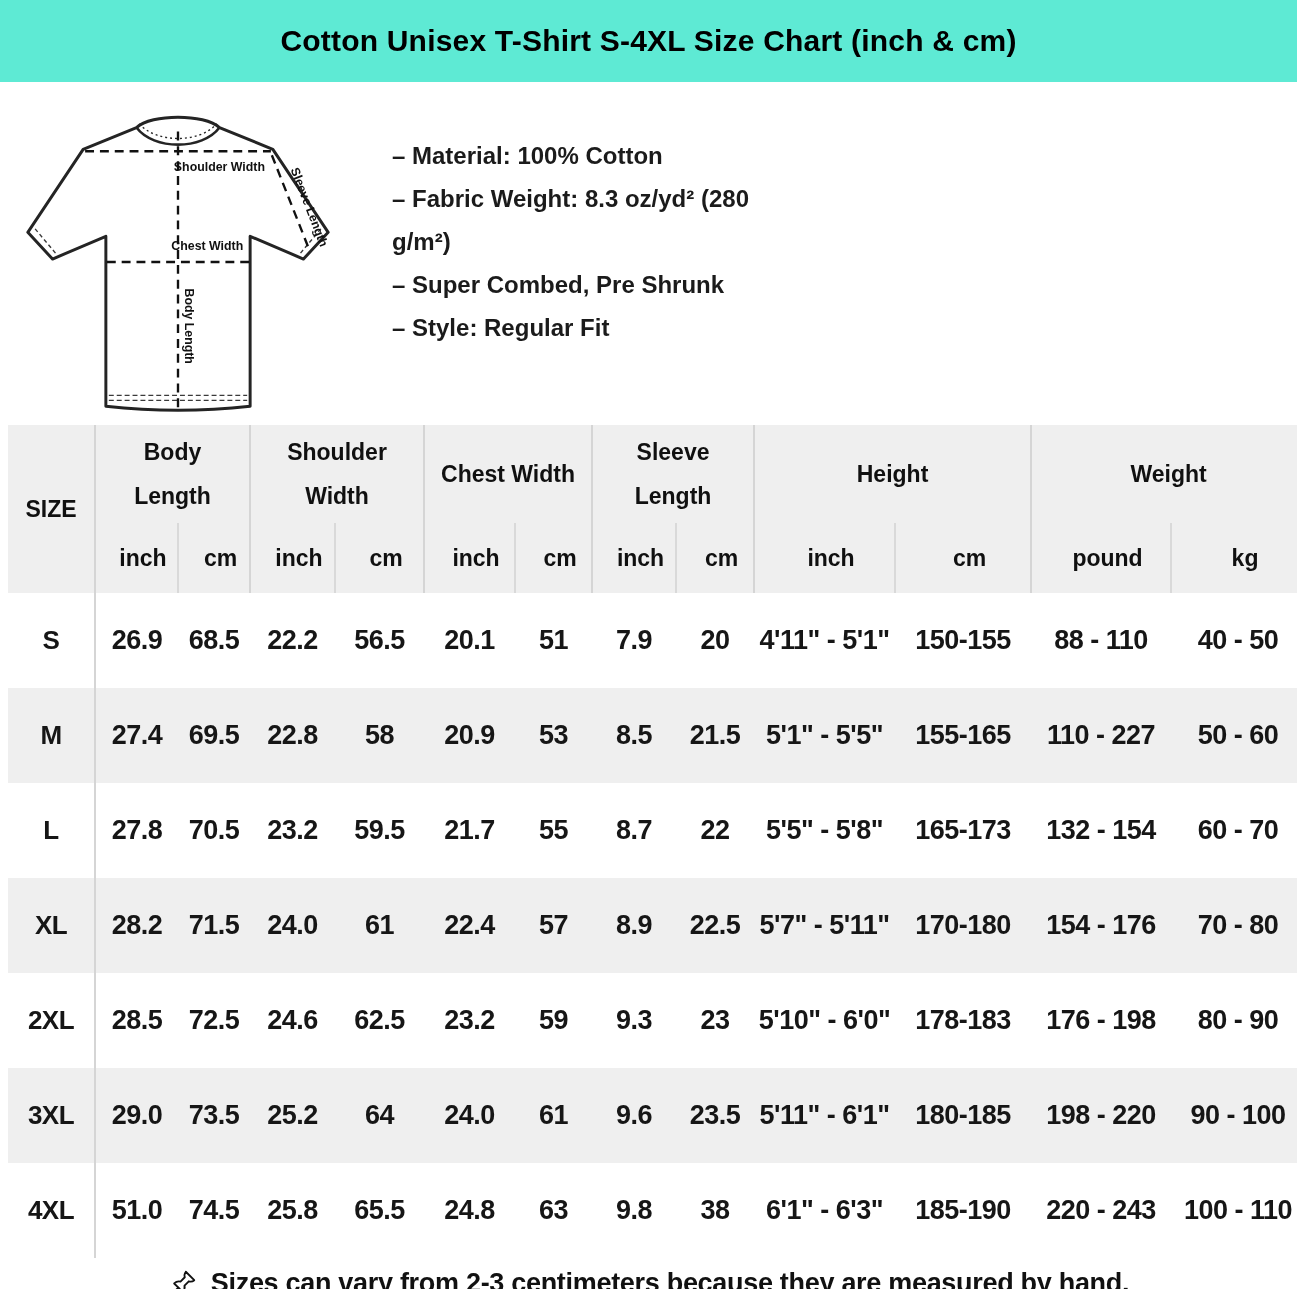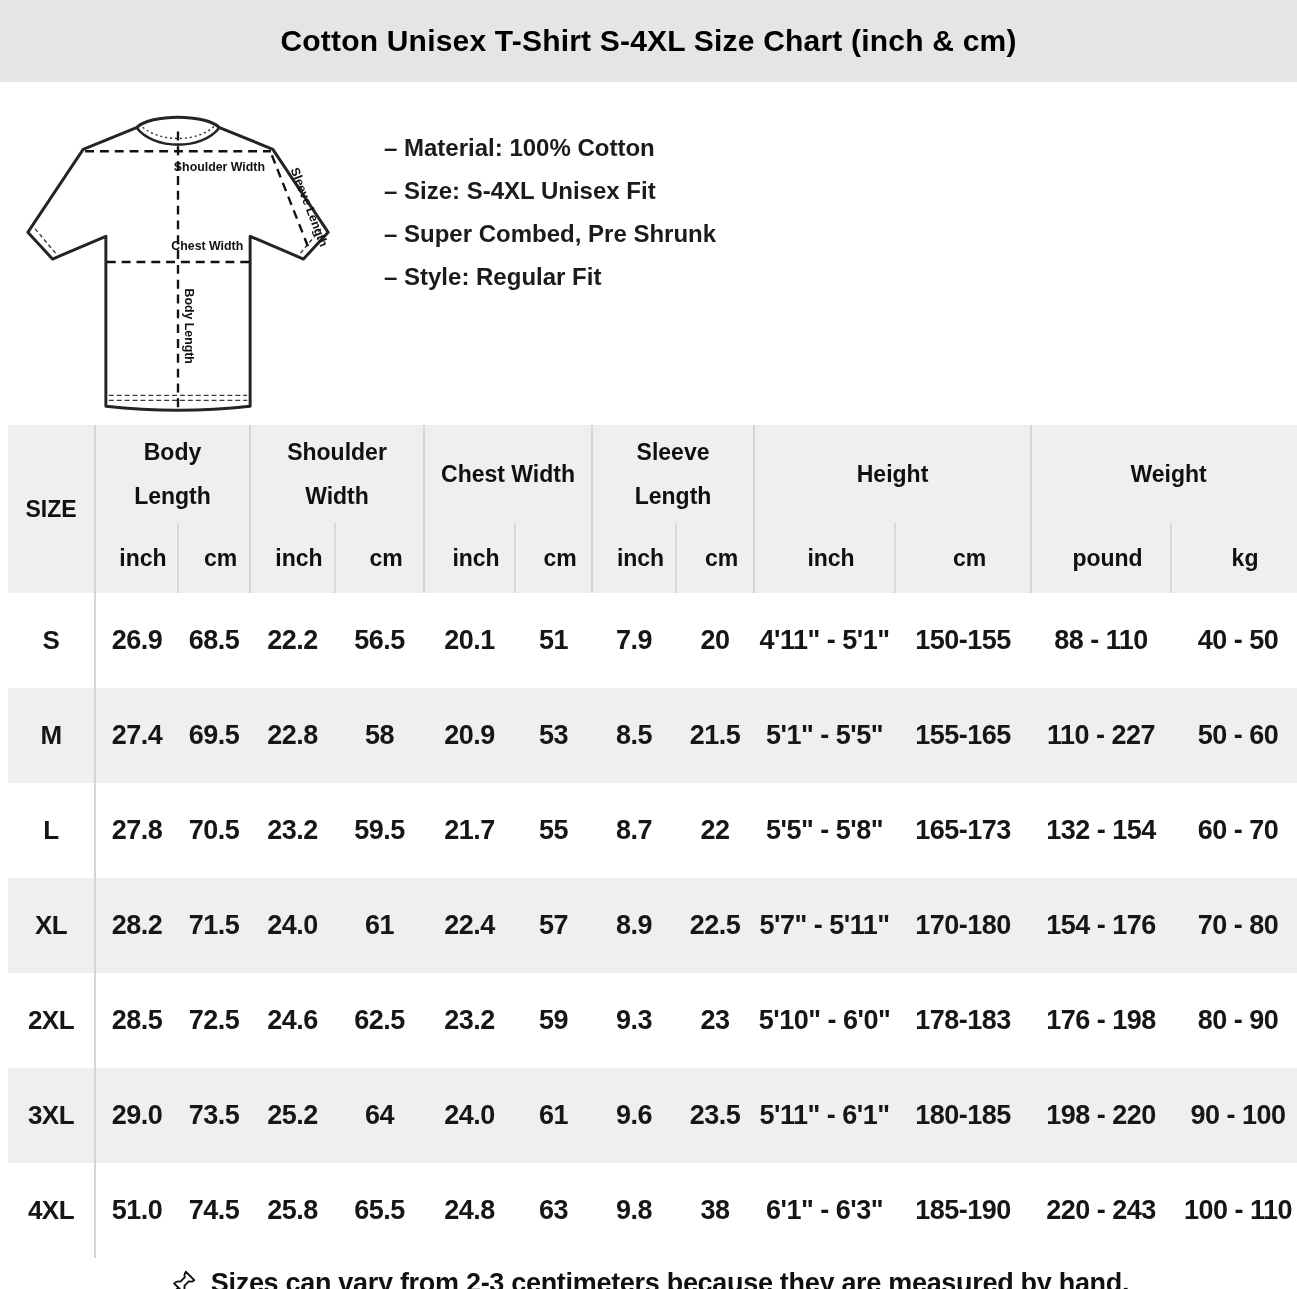--- a/index.html
+++ b/index.html
@@ -1,28 +1,28 @@
 <!DOCTYPE html>
 <html><head>
 <meta charset="utf-8">
 <style>
   html,body{margin:0;padding:0;background:#fff;}
   body{width:1297px;font-family:"Liberation Sans", sans-serif;color:#131313;}
 
   
-  .banner{background:#e5e5e5;height:82px;display:flex;align-items:center;justify-content:center;}
+  .banner{background:#5eead4;height:82px;display:flex;align-items:center;justify-content:center;}
   .banner h1{margin:0;font-size:30px;font-weight:bold;color:#000;letter-spacing:.2px;}
 
   
   .info{display:flex;height:343px;box-sizing:border-box;padding:10px 8px 0 8px;}
   .notice{width:502px;box-sizing:border-box;padding:18px 0 0 4px;color:#e80c0c;font-weight:bold;}
   .notice .nline{font-size:30px;line-height:57px;white-space:nowrap;}
   .notice .arrows{font-size:34px;line-height:46px;letter-spacing:10px;}
   .diagram{width:342px;box-sizing:border-box;padding-top:2px;}
-  .details{flex:1;max-width:428px;list-style:none;margin:8px;box-sizing:border-box;
+  .details{flex:1;max-width:428px;list-style:none;margin:16px;box-sizing:border-box;
            padding:26px 0 0 26px;font-size:24px;font-weight:600;line-height:43px;color:#1b1b1b;}
 
   
   table.size-table{table-layout:fixed;width:1281px;margin:0 8px;border-collapse:collapse;text-align:center;}
   .size-table thead th{background:#efefef;font-weight:bold;color:#101010;}
   .group-row th{height:96px;font-size:23px;vertical-align:middle;}
   .group-row .glines span{display:block;line-height:44px;}
   .group-row .glines span:empty{display:none;}
   .unit-row th{height:68px;font-size:23px;padding-left:14px;}
   .size-table tbody td{height:93px;font-size:27px;font-weight:bold;letter-spacing:-.5px;color:#161616;}
@@ -67,21 +67,21 @@
 
       <text x="258" y="78" text-anchor="end" font-size="12.5" font-weight="bold" fill="#111">Shoulder Width</text>
       <text x="236" y="158" text-anchor="end" font-size="12.5" font-weight="bold" fill="#111">Chest Width</text>
       <text x="177" y="235" text-anchor="middle" font-size="12.5" font-weight="bold" fill="#111" transform="rotate(90 177 235)">Body Length</text>
       <text x="299" y="116" text-anchor="middle" font-size="12.5" font-weight="bold" fill="#111" transform="rotate(69 299 116)">Sleeve Length</text>
     </svg>
   </div>
 
   <ul class="details">
     <li>– Material: 100% Cotton</li>
-    <li>– Size: S-4XL Unisex Fit</li>
+    <li>– Fabric Weight: 8.3 oz/yd² (280 g/m²)</li>
     <li>– Super Combed, Pre Shrunk</li>
     <li>– Style: Regular Fit</li>
   </ul>
 
 </section>
 
 <table class="size-table">
   <colgroup>
     <col style="width:87px">
       <col style="width:83px">

